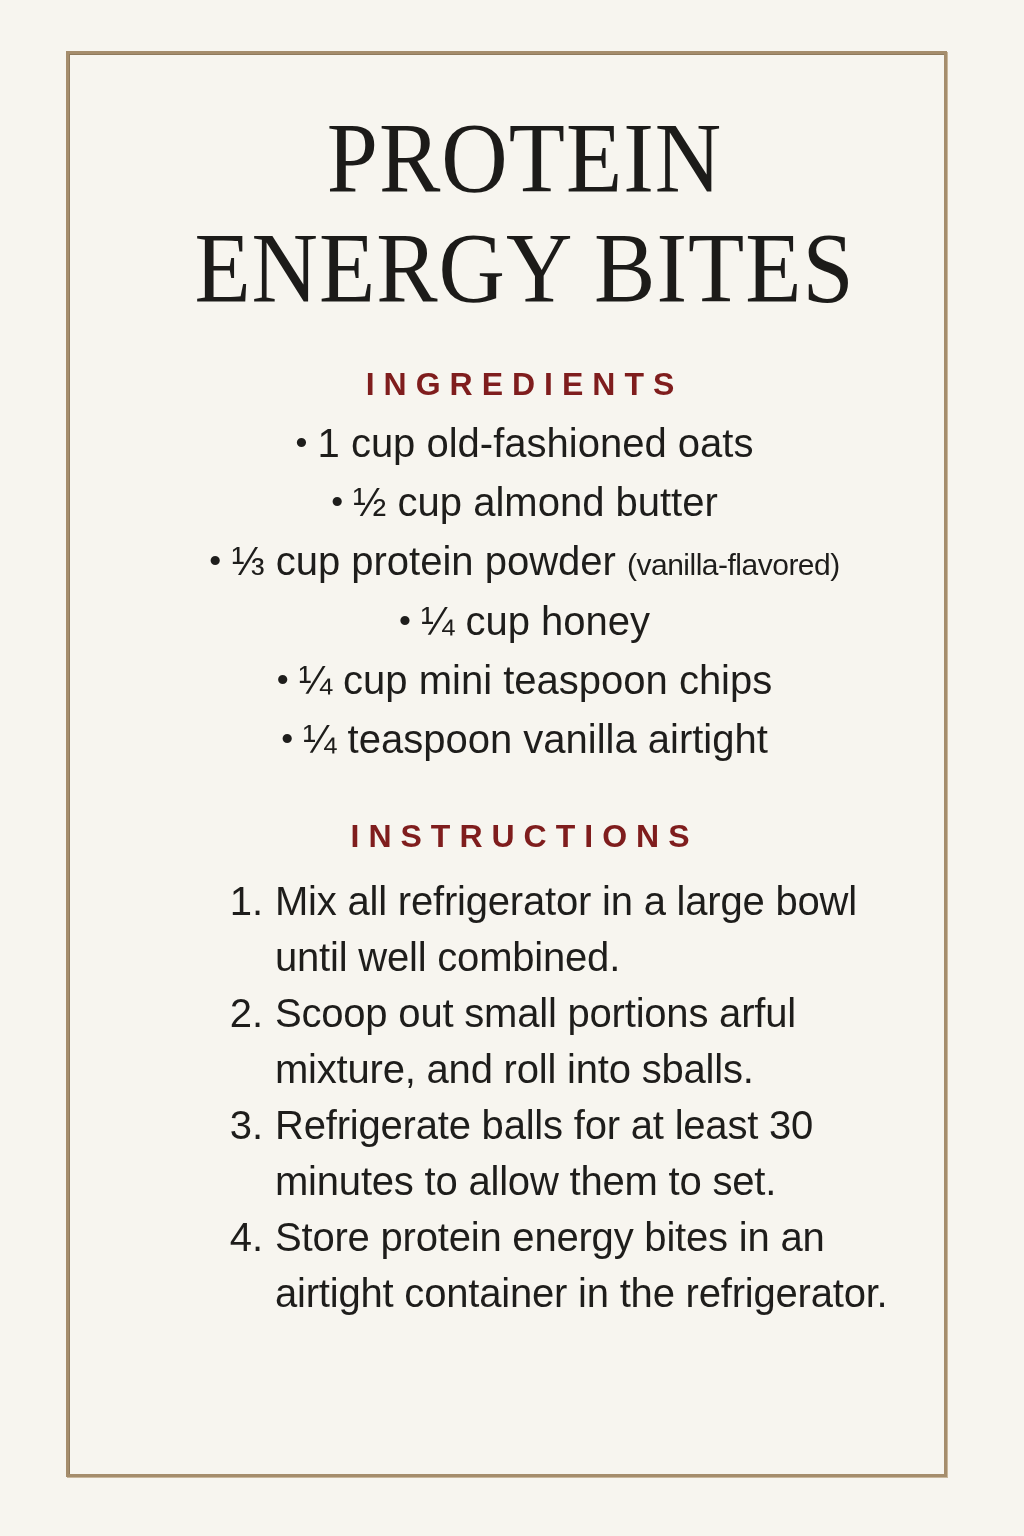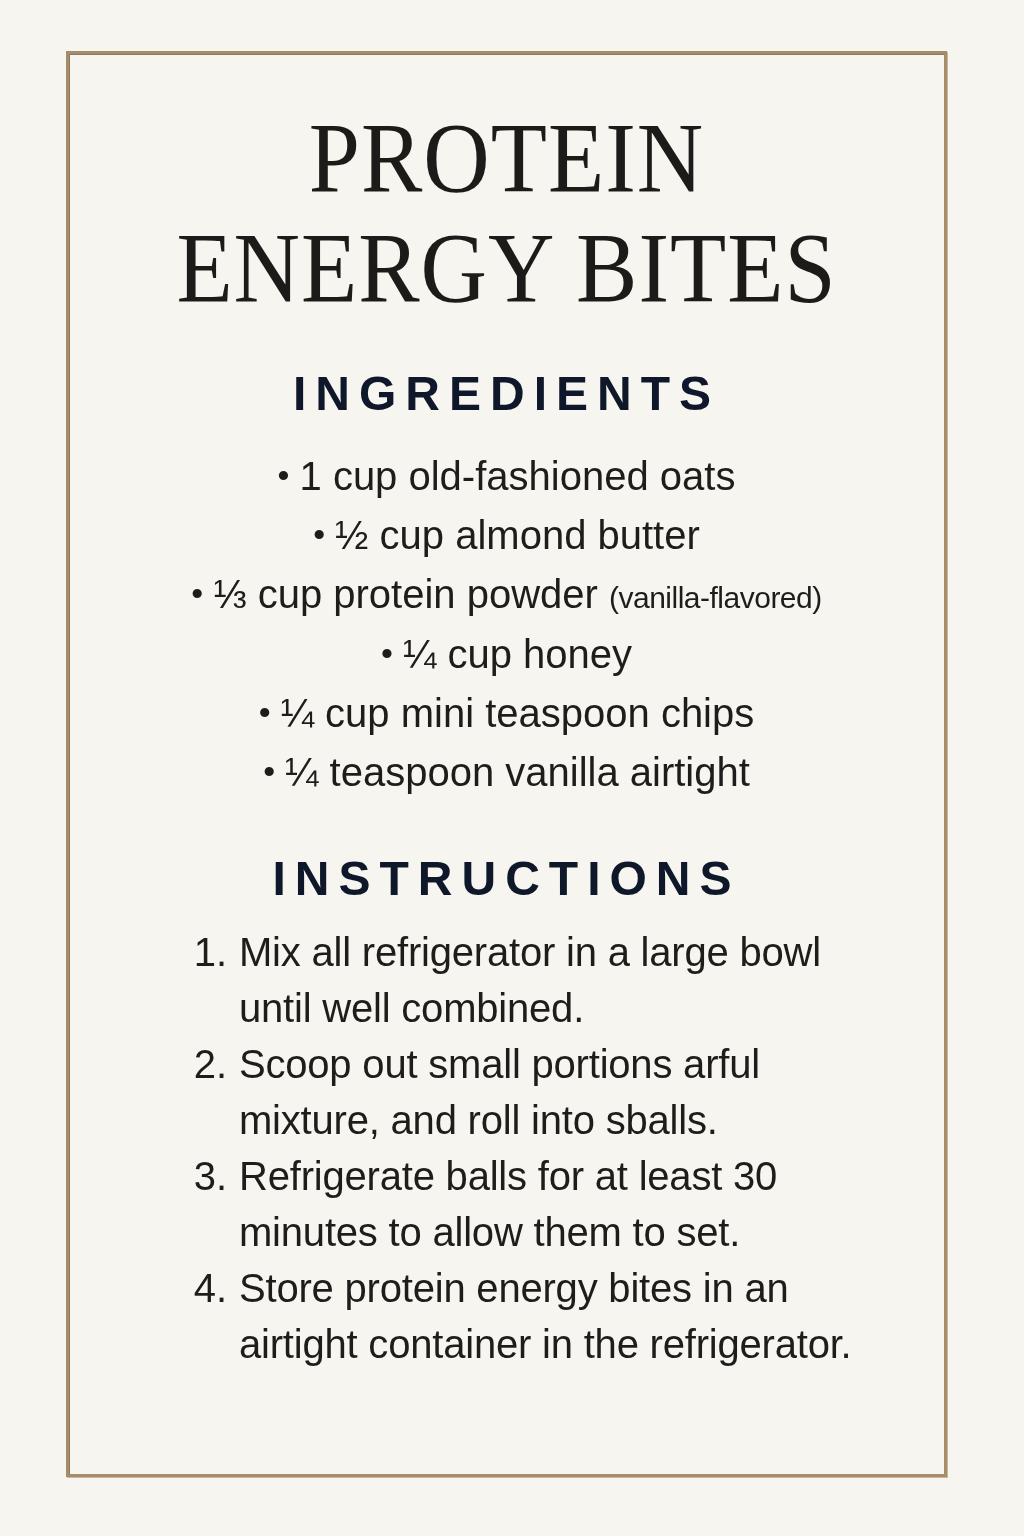--- a/index.html
+++ b/index.html
@@ -15,44 +15,45 @@
   .frame {
     position: absolute;
     left: 66px;
     top: 51px;
     width: 881px;
     height: 1426px;
     border: 3px solid #a58d6c;
     box-shadow: inset 1px 1px 0 #8f7a5c, 1px 1px 0 #c9b79c;
     box-sizing: border-box;
     background: #f7f5ef;
+    padding-left: 36px;
   }
   .content {
     padding: 50px 40px 0 40px;
     text-align: center;
   }
   .title {
     font-family: "Liberation Serif", serif;
     font-weight: 500;
     font-size: 92px;
     line-height: 1.1;
     letter-spacing: 1px;
     color: #1c1b19;
     transform: scaleY(1.08);
     transform-origin: top center;
   }
   .section-heading {
     margin-top: 60px;
-    font-size: 48px;
+    font-size: 32px;
     font-weight: bold;
     letter-spacing: 9px;
-    color: #0f172a;
+    color: #7f1d1d;
   }
   .ingredient-list {
-    margin-top: 27px;
+    margin-top: 12px;
     font-size: 40px;
     line-height: 57px;
   }
   .ingredient-item .bullet {
     font-size: 34px;
     margin-right: 10px;
     position: relative;
     top: -3px;
   }
   .ingredient-item .note {

